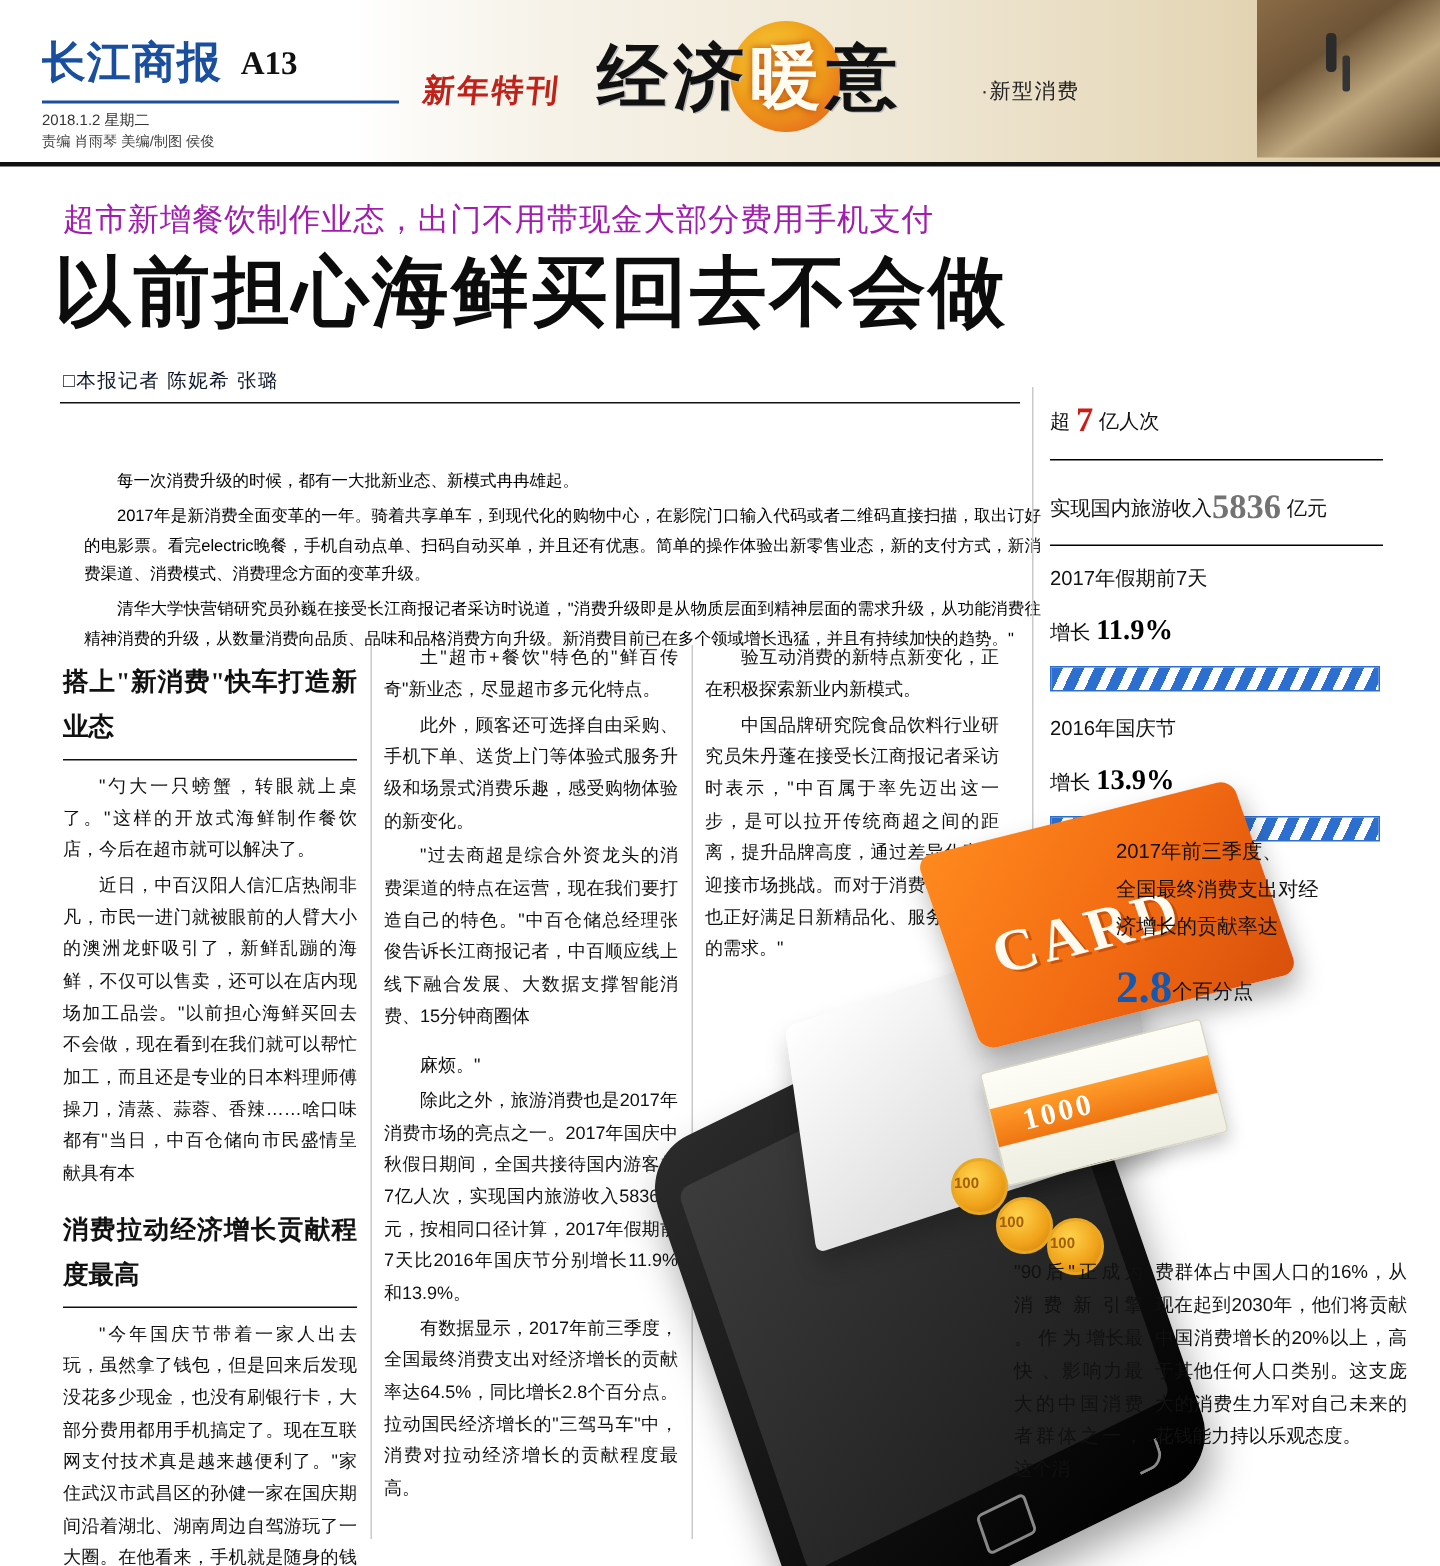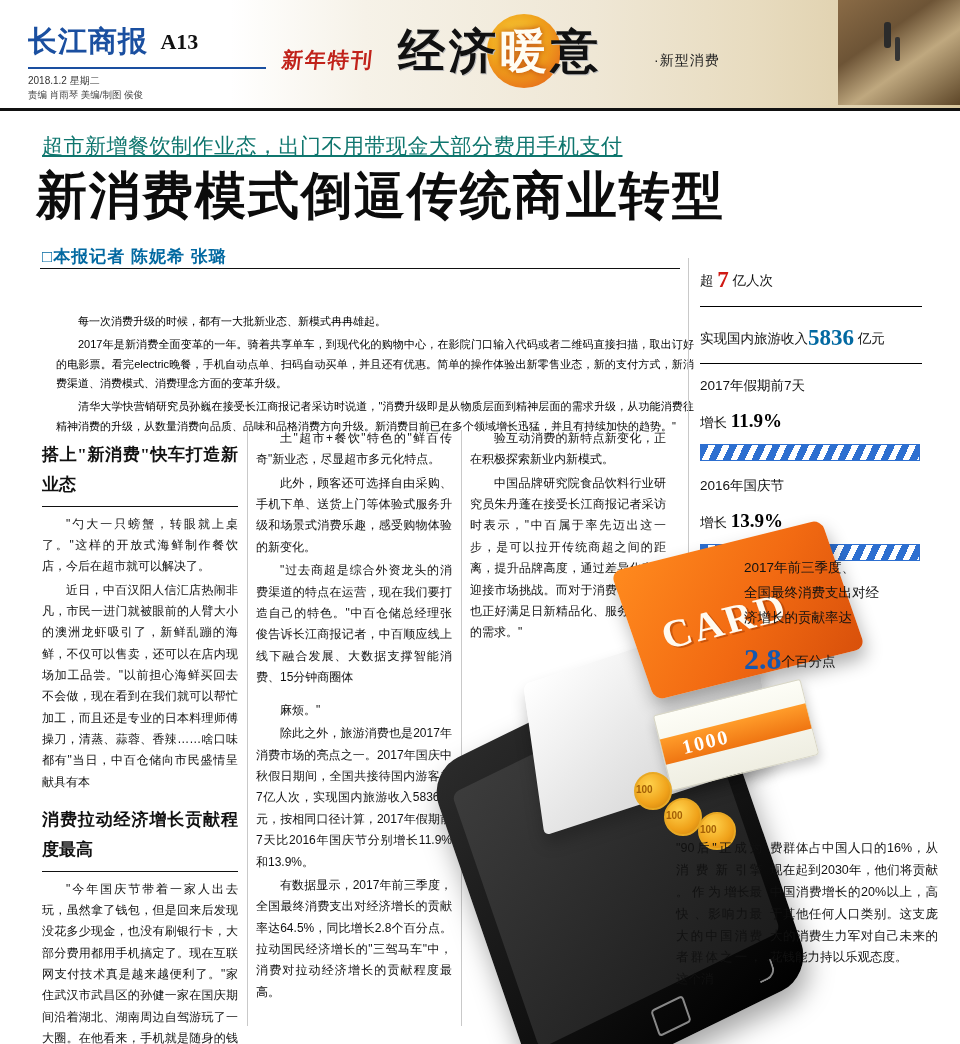--- a/index.html
+++ b/index.html
@@ -65,30 +65,30 @@
   .mh-photo:after{
     content:"";position:absolute;left:46px;top:22px;width:7px;height:26px;
     background:#2b2b2b;border-radius:3px;
     box-shadow:10px 14px 0 -1px #343434;
   }
 
   
   .sub-head{
     position:absolute;left:42px;top:132px;width:880px;
     font-family:"Liberation Serif","DejaVu Serif",serif;
-    font-size:21px;color:#0f766e;letter-spacing:.5px;text-decoration:underline;
+    font-size:21px;color:#a21caf;letter-spacing:.5px;
   }
   .main-head{
     position:absolute;left:36px;top:168px;width:890px;
     font-family:"Liberation Serif","DejaVu Serif",serif;
     font-weight:bold;font-size:51px;color:#0c0c0c;letter-spacing:2px;
     line-height:1.12;
   }
   .byline{
-    position:absolute;left:42px;top:245px;font-size:17px;color:#0369a1;letter-spacing:1px;font-weight:bold;
+    position:absolute;left:42px;top:245px;font-size:13px;color:#0f172a;letter-spacing:1px;
   }
   .rule-top{position:absolute;left:40px;top:268px;width:640px;height:1px;background:#111;}
 
   
   .col{position:absolute;font-size:12px;line-height:1.78;color:#111;text-align:justify;}
   .col p{margin:0 0 2px 0;text-indent:2em;}
   .sec-title{
     font-family:"Liberation Serif","DejaVu Serif",serif;
     font-weight:bold;font-size:17px;color:#111;margin:12px 0 7px 0;text-indent:0;
     border-bottom:1px solid #111;padding-bottom:5px;
@@ -101,21 +101,21 @@
   #col3{left:470px;top:428px;width:196px;}
   #col2b{left:256px;top:700px;width:196px;}
 
   
   .side{
     position:absolute;left:700px;top:258px;width:232px;
     font-size:13.5px;color:#111;line-height:1.9;
   }
   .side .row{margin-bottom:4px;}
   .side .big{font-family:"Liberation Serif","DejaVu Serif",serif;font-weight:bold;font-size:23px;color:#d01a14;vertical-align:-2px;}
-  .side .big-b{font-family:"Liberation Serif","DejaVu Serif",serif;font-weight:bold;font-size:23px;color:#0369a1;vertical-align:-2px;}
+  .side .big-b{font-family:"Liberation Serif","DejaVu Serif",serif;font-weight:bold;font-size:23px;color:#737373;vertical-align:-2px;}
   .side .grow{color:#000000;font-weight:bold;font-size:19px;font-family:"Liberation Serif","DejaVu Serif",serif;}
   .hatch{
     height:15px;margin:5px 0 12px 0;width:218px;
     background:repeating-linear-gradient(115deg,#2d6fd0 0 7px,#ffffff 7px 13px);
     border:1px solid #2d6fd0;
   }
   .side-hr{border:0;border-top:1px solid #000;margin:3px 0 9px 0;width:222px;}
 
   
   .statblock{
@@ -227,21 +227,21 @@
     <div class="mh-special">新年特刊</div>
     <div class="mh-sun"></div>
     <div class="mh-big">
       <span>经济</span><span class="warm">暖</span><span>意</span>
     </div>
     <div class="mh-sub">·新型消费</div>
     <div class="mh-photo"></div>
   </div>
 
   <div class="sub-head">超市新增餐饮制作业态，出门不用带现金大部分费用手机支付</div>
-  <div class="main-head">新消费模式倒逼传统商业转型</div>
+  <div class="main-head">以前担心海鲜买回去不会做</div>
   <div class="byline">□本报记者 陈妮希 张璐</div>
   <div class="rule-top"></div>
 
   <div class="lead">
     <p>每一次消费升级的时候，都有一大批新业态、新模式冉冉雄起。</p>
     <p>2017年是新消费全面变革的一年。骑着共享单车，到现代化的购物中心，在影院门口输入代码或者二维码直接扫描，取出订好的电影票。看完electric晚餐，手机自动点单、扫码自动买单，并且还有优惠。简单的操作体验出新零售业态，新的支付方式，新消费渠道、消费模式、消费理念方面的变革升级。</p>
     <p>清华大学快营销研究员孙巍在接受长江商报记者采访时说道，"消费升级即是从物质层面到精神层面的需求升级，从功能消费往精神消费的升级，从数量消费向品质、品味和品格消费方向升级。新消费目前已在多个领域增长迅猛，并且有持续加快的趋势。"</p>
   </div>
 
   <div class="vrule" style="left:247px;top:430px;height:596px;"></div>

